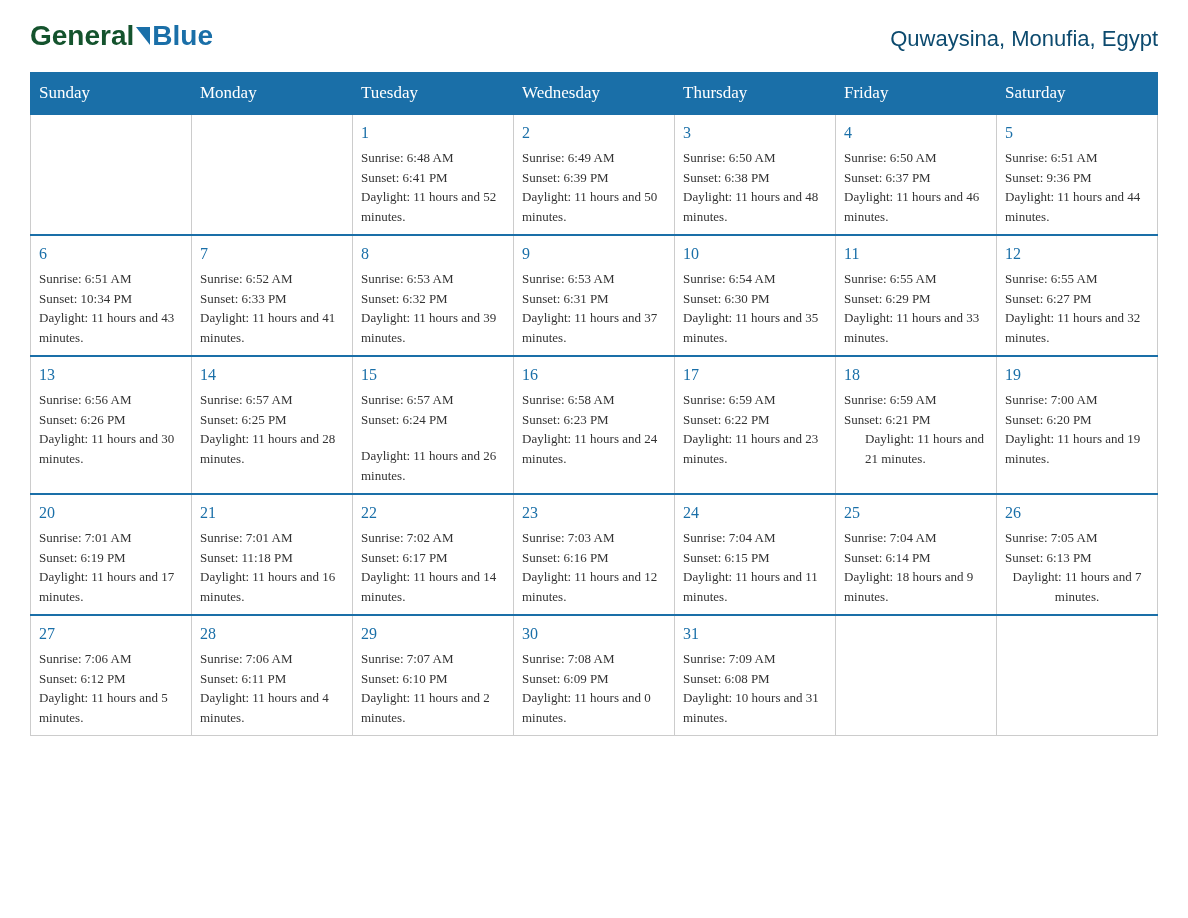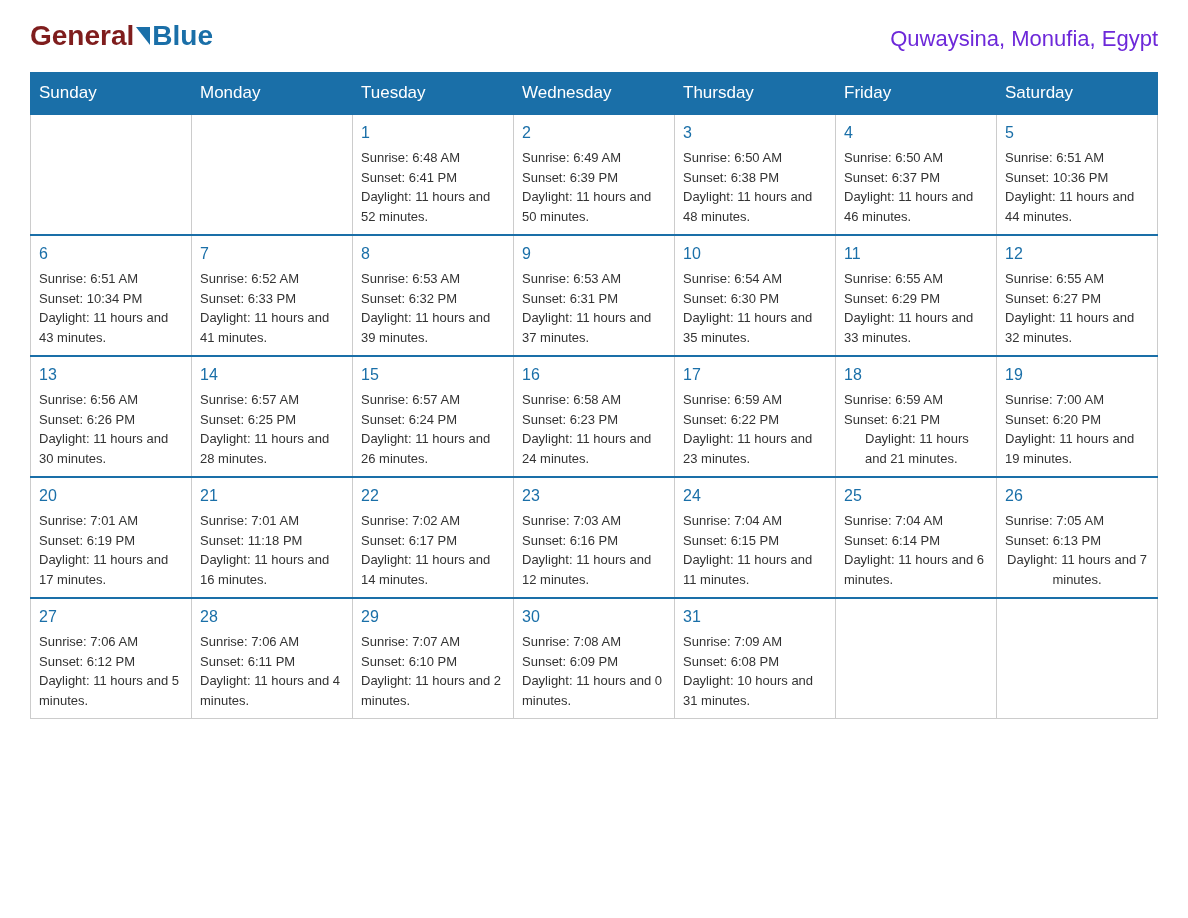--- a/index.html
+++ b/index.html
@@ -21,21 +21,21 @@
       flex-direction: column;
       align-items: flex-start;
     }
     .logo-text {
       display: flex;
       align-items: center;
       font-size: 28px;
       font-weight: bold;
       color: #333;
     }
-    .logo-general { color: #7f1d1d; }
+    .logo-general { color: #14532d; }
     .logo-arrow {
       width: 0;
       height: 0;
       border-left: 14px solid transparent;
       border-top: 18px solid #1a6fa8;
       margin: 0 2px;
       display: inline-block;
     }
     .logo-blue {
       color: #1a6fa8;
@@ -46,27 +46,28 @@
       text-align: right;
     }
     .month-title {
       font-size: 52px;
       font-weight: normal;
       color: #222;
       line-height: 1;
     }
     .location-title {
       font-size: 22px;
-      color: #6d28d9;
+      color: #0c4a6e;
       margin-top: 6px;
     }
     .calendar {
       width: 100%;
       border-collapse: collapse;
       border: 1px solid #aaa;
+      font-family: Liberation Serif, serif;
     }
     .calendar th {
       background: #1a6fa8;
       color: #fff;
       padding: 10px 8px;
       text-align: left;
       font-size: 17px;
       font-weight: normal;
       border: 1px solid #1a6fa8;
     }
@@ -149,21 +150,21 @@
         </td>
         <td>
           <span class="day-num">4</span>
           <span style="display: block;">Sunrise: 6:50 AM</span>
           <span style="display: block;">Sunset: 6:37 PM</span>
           <span style="display: block;">Daylight: 11 hours and 46 minutes.</span>
         </td>
         <td>
           <span class="day-num">5</span>
           <span style="display: block;">Sunrise: 6:51 AM</span>
-          <span style="display: block;">Sunset: 10:36 PM</span>
+          <span style="display: block;">Sunset: 9:36 PM</span>
           <span style="display: block;">Daylight: 11 hours and 44 minutes.</span>
         </td>
       </tr>
       <tr>
         <td>
           <span class="day-num">6</span>
           <span style="display: block;">Sunrise: 6:51 AM</span>
           <span style="display: block;">Sunset: 10:34 PM</span>
           <span style="display: block;">Daylight: 11 hours and 43 minutes.</span>
         </td>
@@ -214,21 +215,21 @@
         <td>
           <span class="day-num">14</span>
           <span style="display: block;">Sunrise: 6:57 AM</span>
           <span style="display: block;">Sunset: 6:25 PM</span>
           <span style="display: block;">Daylight: 11 hours and 28 minutes.</span>
         </td>
         <td>
           <span class="day-num">15</span>
           <span style="display: block;">Sunrise: 6:57 AM</span>
           <span style="display: block;">Sunset: 6:24 PM</span>
-          <span style="display: block;">Daylight: 11 hours and 26 minutes.</span>
+          <span style="display: block; margin-top: 17px;">Daylight: 11 hours and 26 minutes.</span>
         </td>
         <td>
           <span class="day-num">16</span>
           <span style="display: block;">Sunrise: 6:58 AM</span>
           <span style="display: block;">Sunset: 6:23 PM</span>
           <span style="display: block;">Daylight: 11 hours and 24 minutes.</span>
         </td>
         <td>
           <span class="day-num">17</span>
           <span style="display: block;">Sunrise: 6:59 AM</span>
@@ -276,21 +277,21 @@
         <td>
           <span class="day-num">24</span>
           <span style="display: block;">Sunrise: 7:04 AM</span>
           <span style="display: block;">Sunset: 6:15 PM</span>
           <span style="display: block;">Daylight: 11 hours and 11 minutes.</span>
         </td>
         <td>
           <span class="day-num">25</span>
           <span style="display: block;">Sunrise: 7:04 AM</span>
           <span style="display: block;">Sunset: 6:14 PM</span>
-          <span style="display: block;">Daylight: 11 hours and 6 minutes.</span>
+          <span style="display: block;">Daylight: 18 hours and 9 minutes.</span>
         </td>
         <td>
           <span class="day-num">26</span>
           <span style="display: block;">Sunrise: 7:05 AM</span>
           <span style="display: block;">Sunset: 6:13 PM</span>
           <span style="display: block; text-align: center;">Daylight: 11 hours and 7 minutes.</span>
         </td>
       </tr>
       <tr>
         <td>

